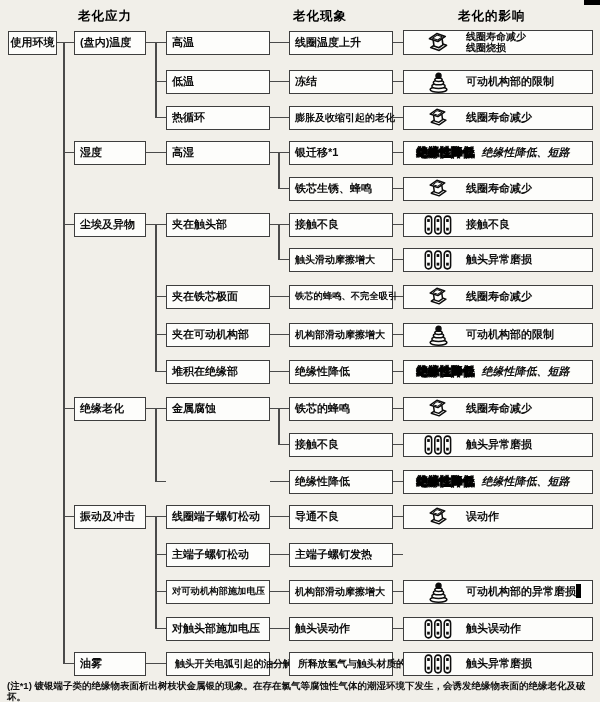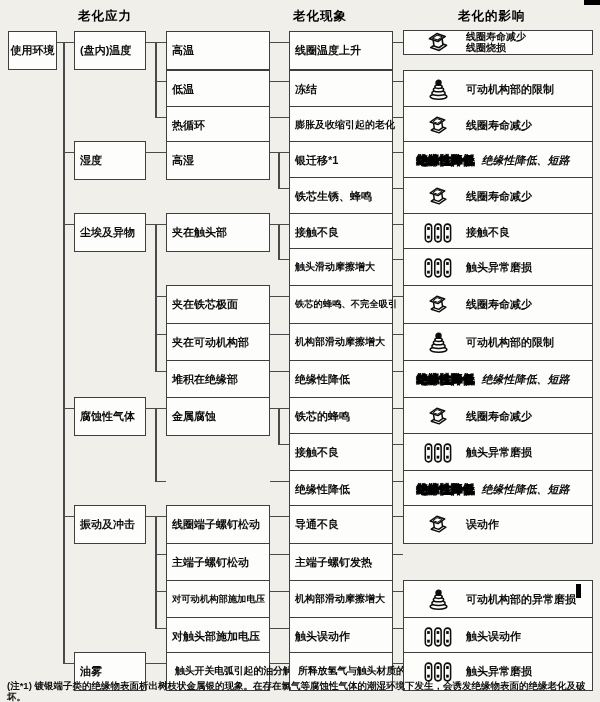--- a/index.html
+++ b/index.html
@@ -1,20 +1,20 @@
 <!DOCTYPE html>
 <html><head>
 <meta charset="utf-8">
 <style>
   html,body{margin:0;padding:0;background:#e8e6e0;}
   .stage{position:relative;width:600px;height:702px;background:#f1efe9;
          font-family:"Liberation Sans","DejaVu Sans",sans-serif;overflow:hidden;}
   svg.wires{position:absolute;left:0;top:0;width:600px;height:702px;}
   .hdr{position:absolute;top:8px;font-size:12.5px;font-weight:bold;color:#000;letter-spacing:1px;}
-  .box{position:absolute;height:39px;background:#fdfdfb;border:1.4px solid #3e3e3e;box-sizing:border-box;
+  .box{position:absolute;height:24px;background:#fdfdfb;border:1.4px solid #3e3e3e;box-sizing:border-box;
        display:flex;align-items:center;padding:0 2px 0 5px;font-size:11px;font-weight:bold;color:#0d0d0d;
        white-space:nowrap;line-height:1.05;}
   .env{left:8px;width:49px;justify-content:center;padding:0;}
   .c1{left:74px;width:72px;}
   .c2{left:166px;width:104px;}
   .c3{left:289px;width:104px;}
   .c4{left:403px;width:190px;padding-left:12px;}
   .h2{height:25px;}
   .s10{font-size:10px;}
   .s9{font-size:9.3px;}
@@ -93,21 +93,21 @@
 
   <div class="hdr" style="left:78px">老化应力</div>
   <div class="hdr" style="left:293px">老化现象</div>
   <div class="hdr" style="left:458px">老化的影响</div>
 
   <div class="box env" style="top:31px">使用环境</div>
 
   <div class="box c1" style="top:31px">(盘内)温度</div>
   <div class="box c1" style="top:141px">湿度</div>
   <div class="box c1" style="top:213px">尘埃及异物</div>
-  <div class="box c1" style="top:397px">腐蚀性气体</div>
+  <div class="box c1" style="top:397px">绝缘老化</div>
   <div class="box c1" style="top:505px">振动及冲击</div>
   <div class="box c1" style="top:652px">油雾</div>
 
   <div class="box c2" style="top:31px">高温</div>
   <div class="box c2" style="top:70px">低温</div>
   <div class="box c2" style="top:106px">热循环</div>
   <div class="box c2" style="top:141px">高湿</div>
   <div class="box c2" style="top:213px">夹在触头部</div>
   <div class="box c2" style="top:285px">夹在铁芯极面</div>
   <div class="box c2" style="top:323px">夹在可动机构部</div>

